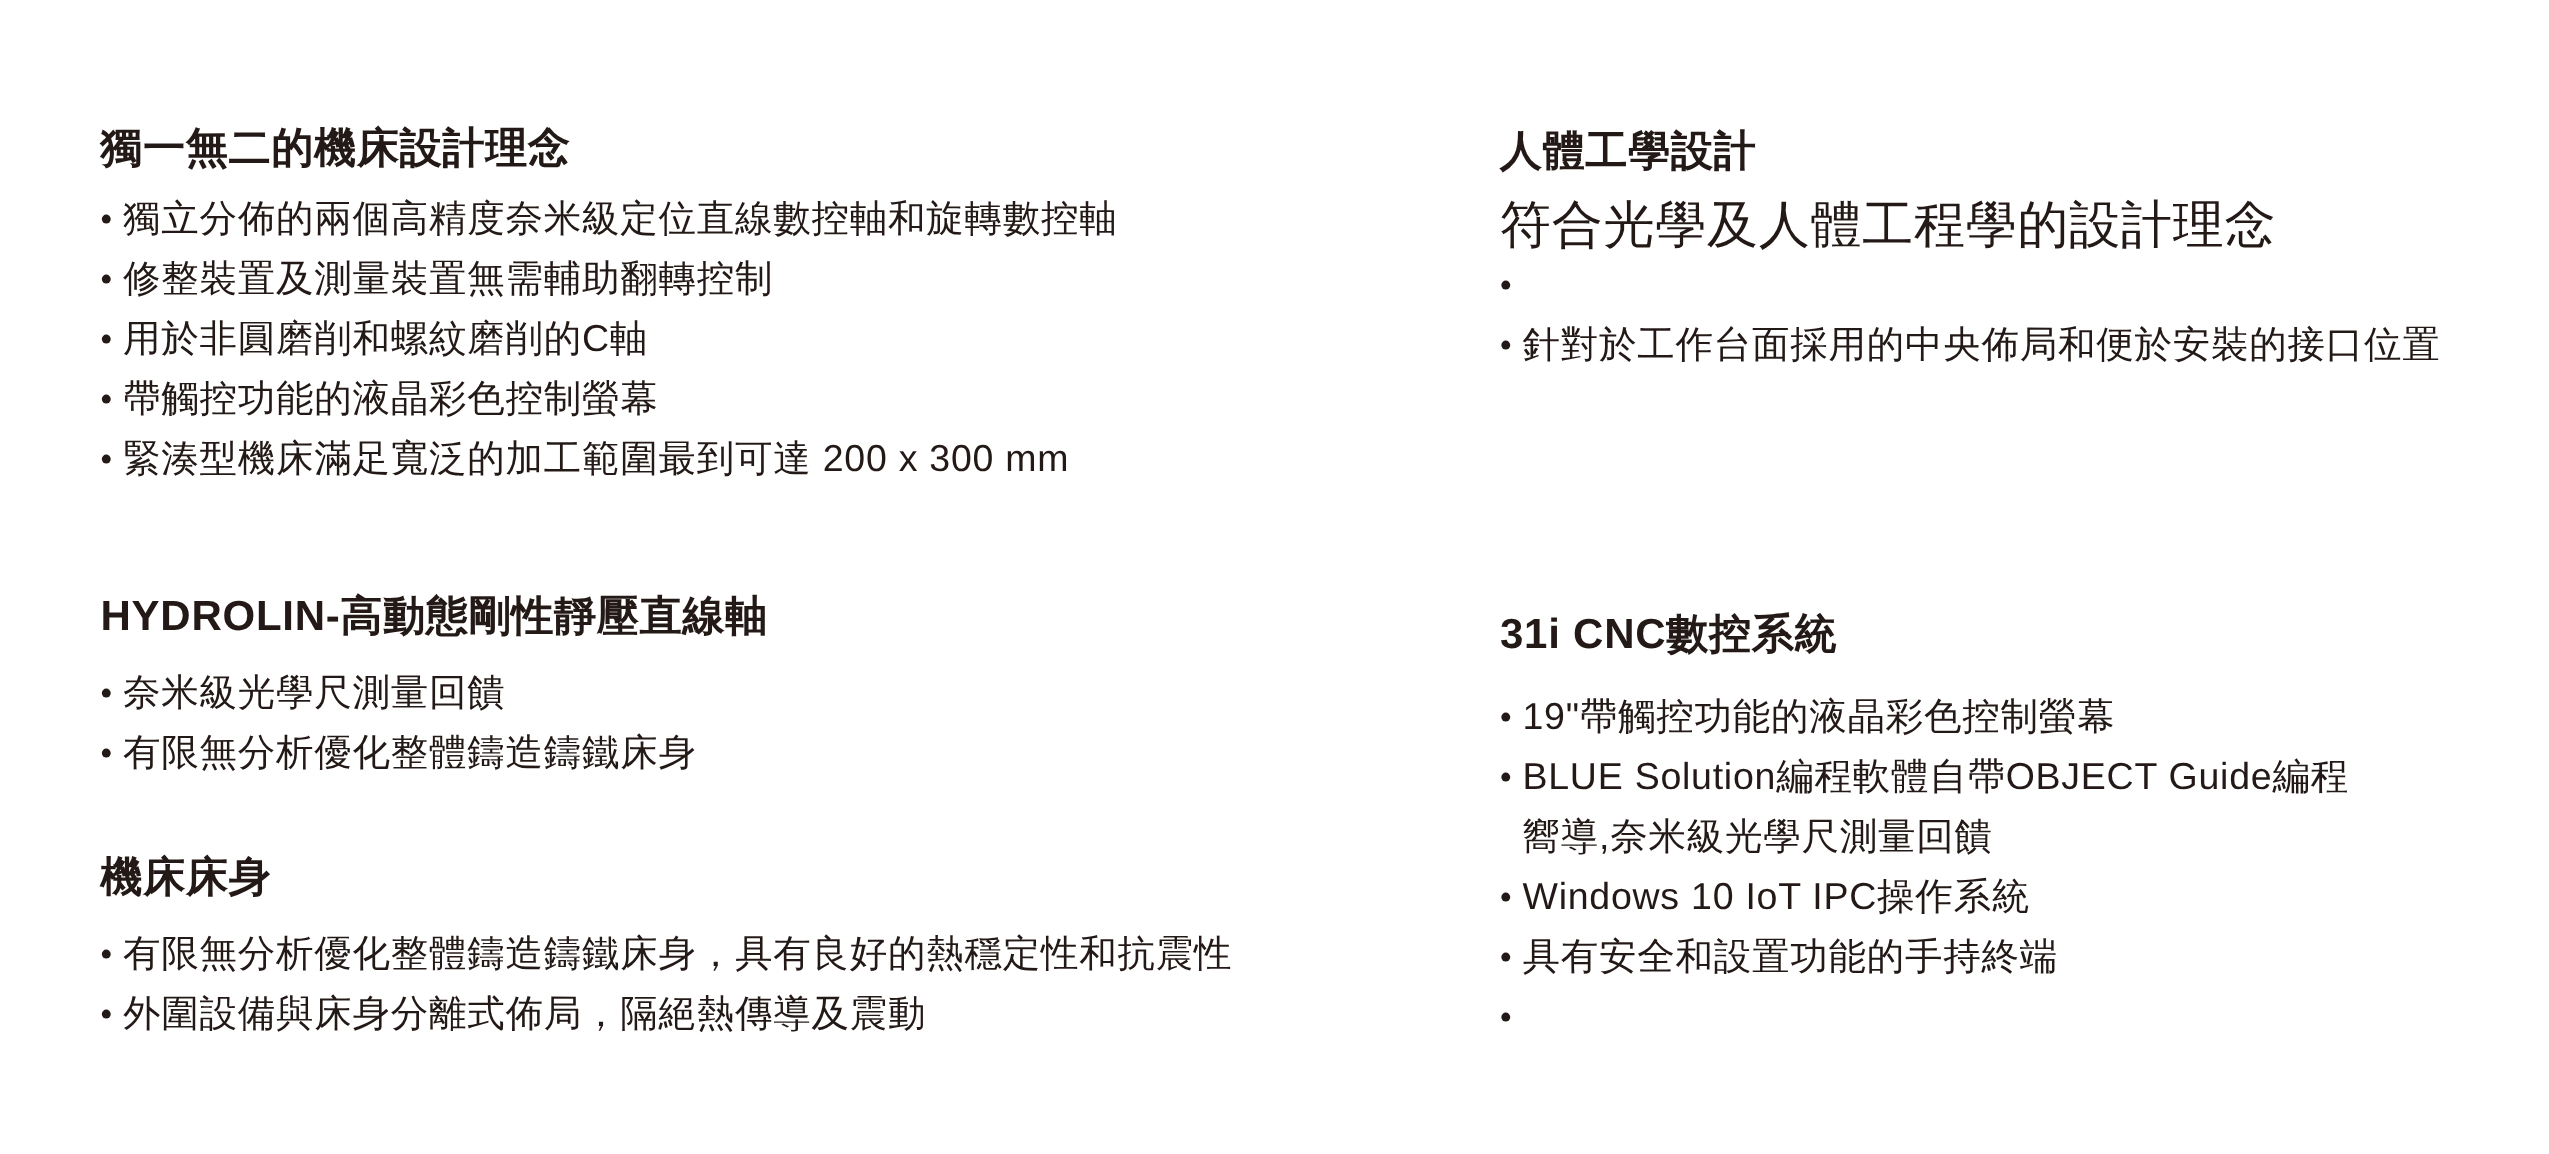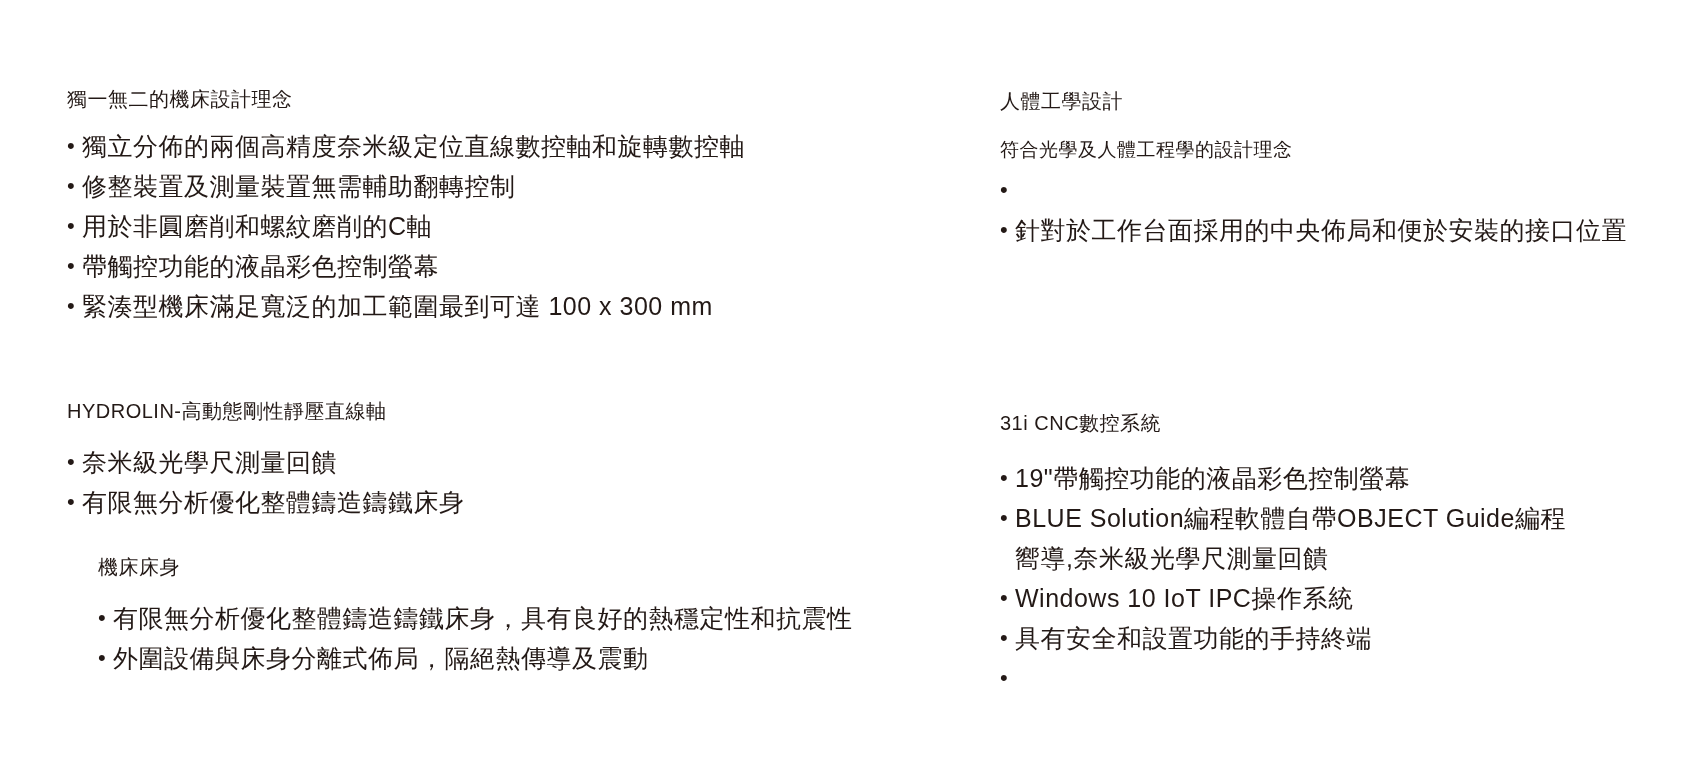--- a/index.html
+++ b/index.html
@@ -12,22 +12,22 @@
     font-family: "Liberation Sans", sans-serif;
     color: var(--ink);
     overflow: hidden;
   }
   .col { position: absolute; top: 0; }
   .col-left  { left: 67px;  width: 830px; }
   .col-right { left: 1000px; width: 650px; }
   .block { position: absolute; left: 0; }
   .heading {
     margin: 0;
-    font-size: 20px;
-    font-weight: 400;
+    font-size: 28px;
+    font-weight: 700;
     line-height: 30px;
     letter-spacing: 0.5px;
     color: var(--ink);
     white-space: nowrap;
   }
   .m12 { margin-bottom: 12px; }
   .m14 { margin-bottom: 14px; }
   .m16 { margin-bottom: 16px; }
   .m20 { margin-bottom: 20px; }
   .lines { margin: 0; padding: 0; list-style: none; }
@@ -41,21 +41,21 @@
   }
   .dot {
     flex: 0 0 15px;
     width: 15px;
     font-size: 22px;
     line-height: 40px;
     color: var(--ink);
   }
   .bt { white-space: pre-line; }
   .intro {
-    font-size: 19px;
+    font-size: 34px;
     line-height: 40px;
     letter-spacing: 0.5px;
     color: var(--ink);
     white-space: nowrap;
   }
 </style>
 </head>
 <body>
 
 <div class="col col-left">
@@ -74,40 +74,40 @@
       <li>
           <span class="dot">•</span>
           <span class="bt">用於非圓磨削和螺紋磨削的C軸</span>
         </li>
       <li>
           <span class="dot">•</span>
           <span class="bt">帶觸控功能的液晶彩色控制螢幕</span>
         </li>
       <li>
           <span class="dot">•</span>
-          <span class="bt">緊湊型機床滿足寬泛的加工範圍最到可達 100 x 300 mm</span>
+          <span class="bt">緊湊型機床滿足寬泛的加工範圍最到可達 200 x 300 mm</span>
         </li>
     </ul>
   </section>
 
   <section class="block" style="top:396px;">
     <h2 class="heading m16">HYDROLIN-高動態剛性靜壓直線軸</h2>
     <ul class="lines">
       <li>
           <span class="dot">•</span>
           <span class="bt">奈米級光學尺測量回饋</span>
         </li>
       <li>
           <span class="dot">•</span>
           <span class="bt">有限無分析優化整體鑄造鑄鐵床身</span>
         </li>
     </ul>
   </section>
 
-  <section class="block" style="top:552px;margin-left:31px;">
+  <section class="block" style="top:570px;">
     <h2 class="heading m16">機床床身</h2>
     <ul class="lines">
       <li>
           <span class="dot">•</span>
           <span class="bt">有限無分析優化整體鑄造鑄鐵床身，具有良好的熱穩定性和抗震性</span>
         </li>
       <li>
           <span class="dot">•</span>
           <span class="bt">外圍設備與床身分離式佈局，隔絕熱傳導及震動</span>
         </li>

